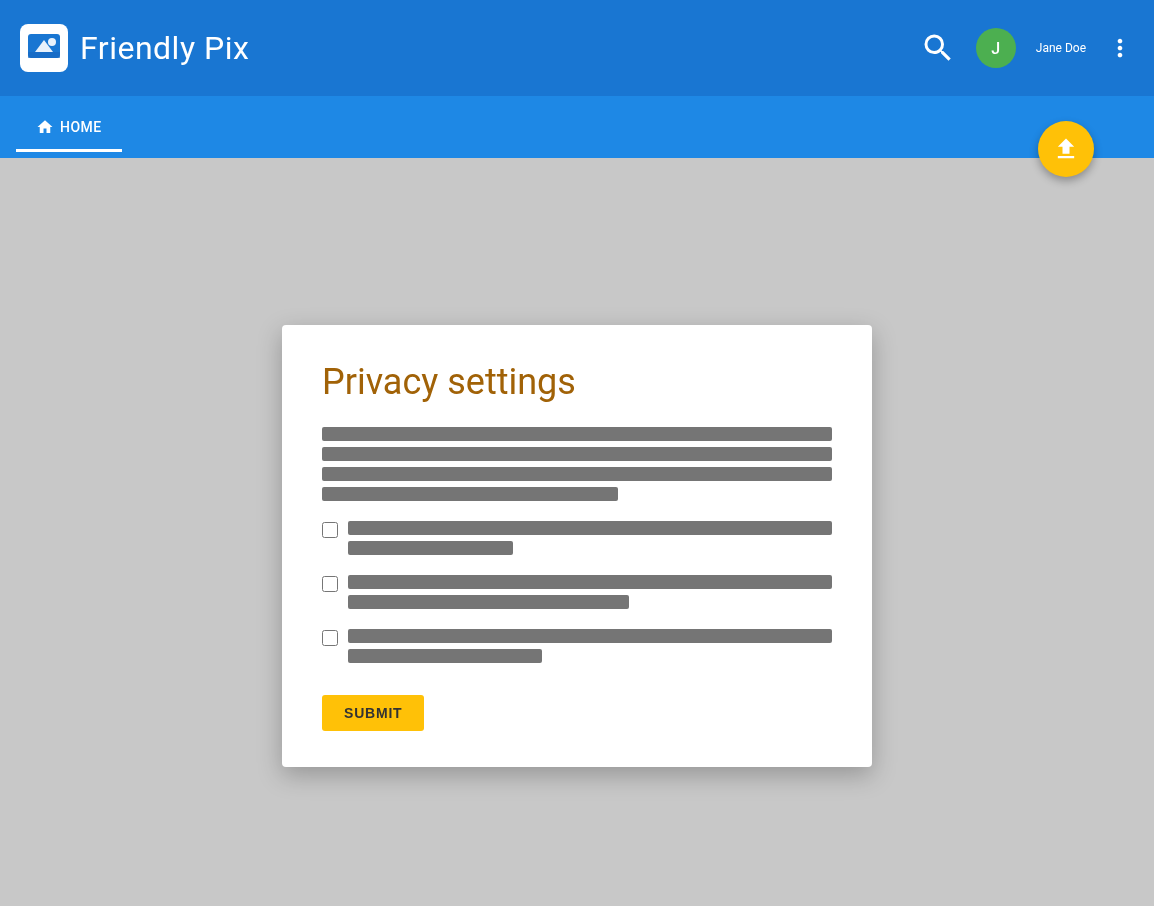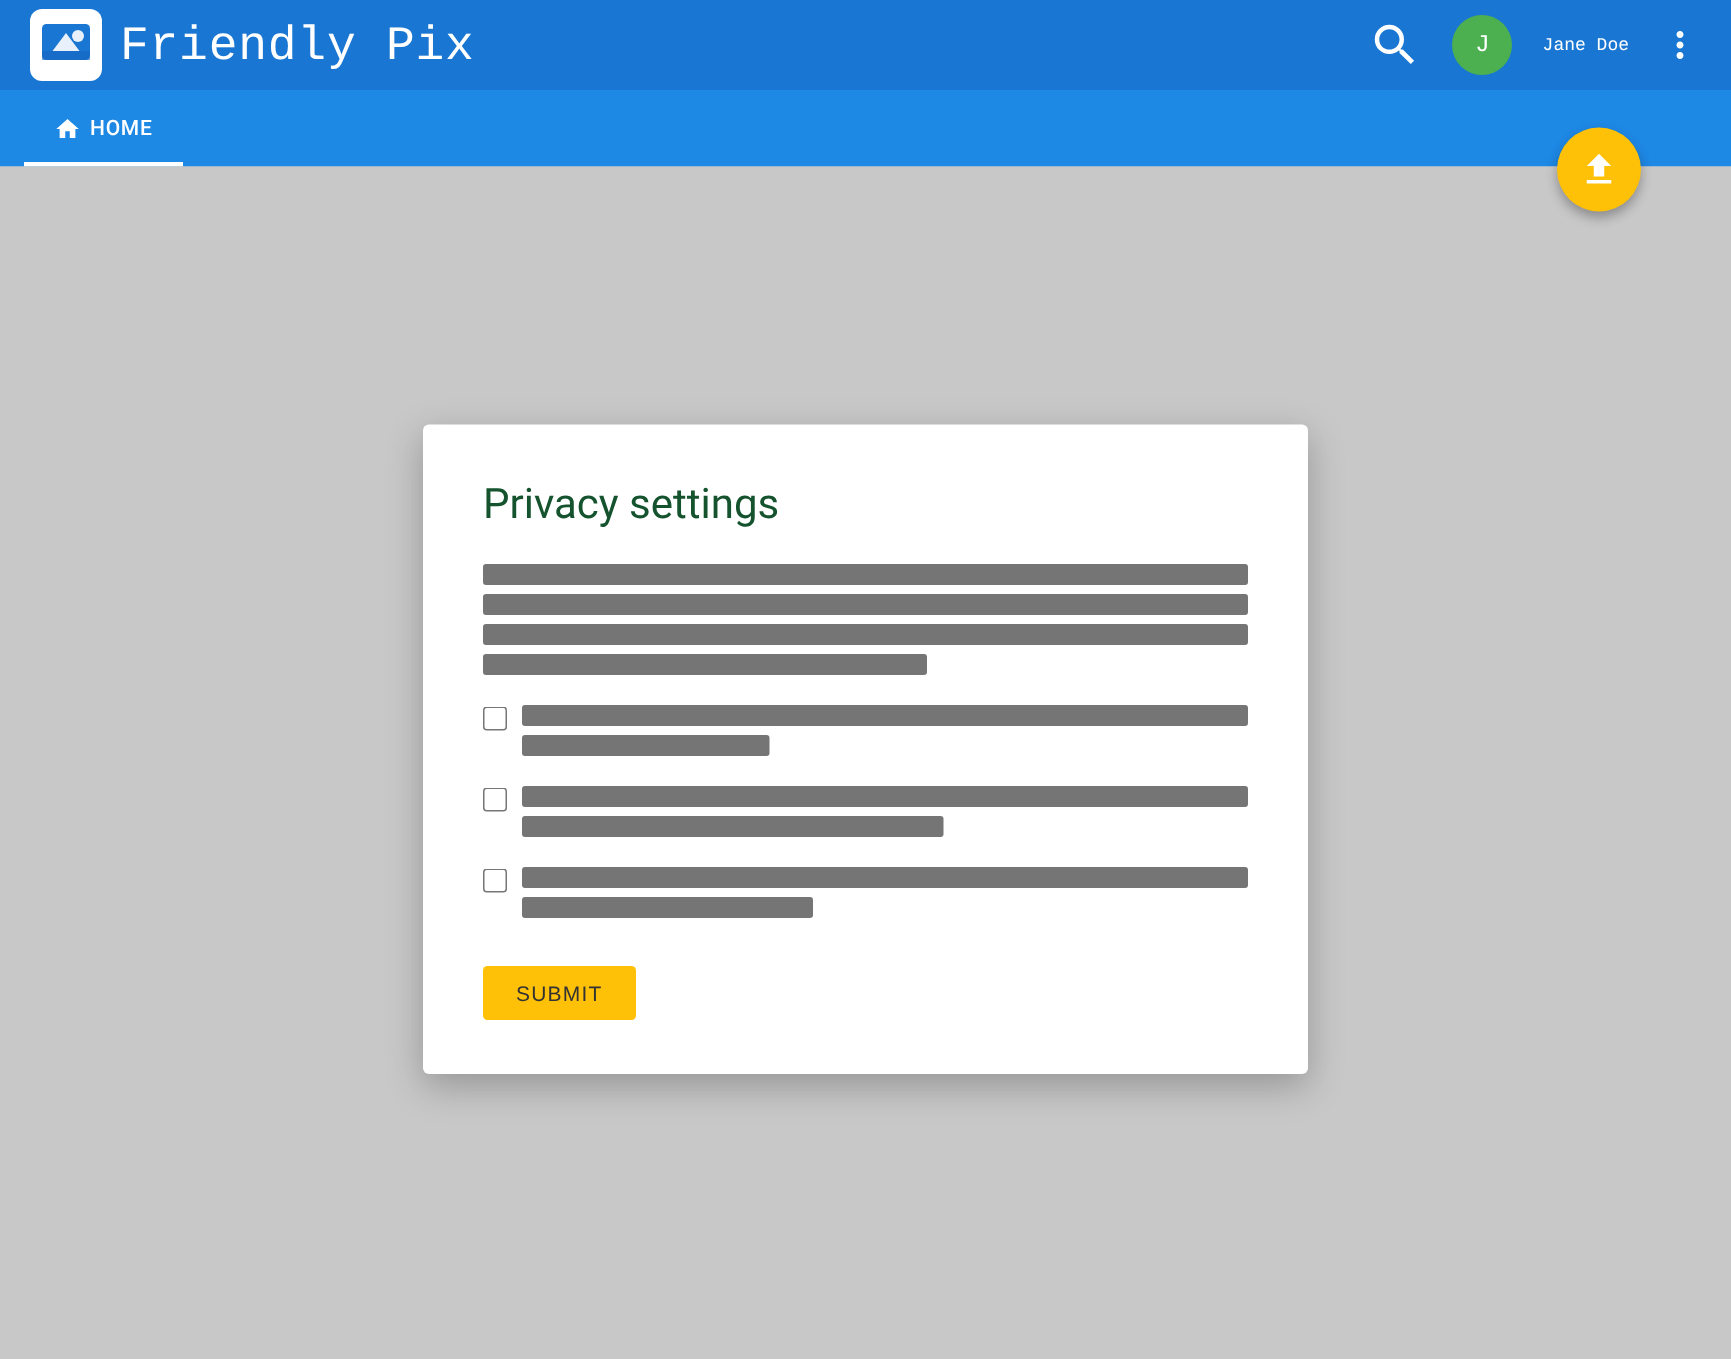--- a/index.html
+++ b/index.html
@@ -1,26 +1,25 @@
 <!DOCTYPE html>
 <html><head>
   <meta charset="utf-8">
   <style>
     * { margin: 0; padding: 0; box-sizing: border-box; }
     body { font-family: 'Roboto', Arial, sans-serif; background: #c8c8c8; width: 1154px; height: 906px; overflow: hidden; }
 
     
     .top-nav {
       background: #1976D2;
-      height: 60px;
+      height: 96px;
       display: flex;
       align-items: center;
       padding: 0 20px;
       justify-content: space-between;
-      font-family: Liberation Mono, monospace;
     }
     .logo-area {
       display: flex;
       align-items: center;
       gap: 12px;
     }
     .logo-icon {
       width: 48px;
       height: 48px;
       background: white;
@@ -72,21 +71,21 @@
       width: 28px;
       height: 28px;
       display: flex;
       align-items: center;
       justify-content: center;
     }
 
     
     .sec-nav {
       background: #1E88E5;
-      height: 51px;
+      height: 62px;
       display: flex;
       align-items: center;
       padding: 12px 16px;
       position: relative;
     }
     .nav-tab {
       display: flex;
       align-items: center;
       gap: 6px;
       color: white;
@@ -141,23 +140,23 @@
     
     .dialog {
       background: white;
       width: 590px;
       border-radius: 4px;
       padding: 36px 40px 36px 40px;
       box-shadow: 0 8px 24px rgba(0,0,0,0.25);
       position: relative;
     }
     .dialog-title {
-      font-size: 28px;
+      font-size: 36px;
       font-weight: 400;
-      color: #14532d;
+      color: #a16207;
       margin-bottom: 24px;
     }
 
     
     .text-block {
       margin-bottom: 20px;
     }
     .text-line {
       height: 14px;
       background: #757575;
@@ -198,21 +197,21 @@
       border-radius: 2px;
     }
 
     
     .submit-btn {
       background: #FFC107;
       color: #333;
       border: none;
       padding: 10px 22px;
       font-size: 14px;
-      font-weight: 400;
+      font-weight: 700;
       letter-spacing: 0.8px;
       border-radius: 3px;
       cursor: pointer;
       margin-top: 12px;
       text-transform: uppercase;
     }
 
     .sec-nav-wrapper {
       position: relative;
     }

